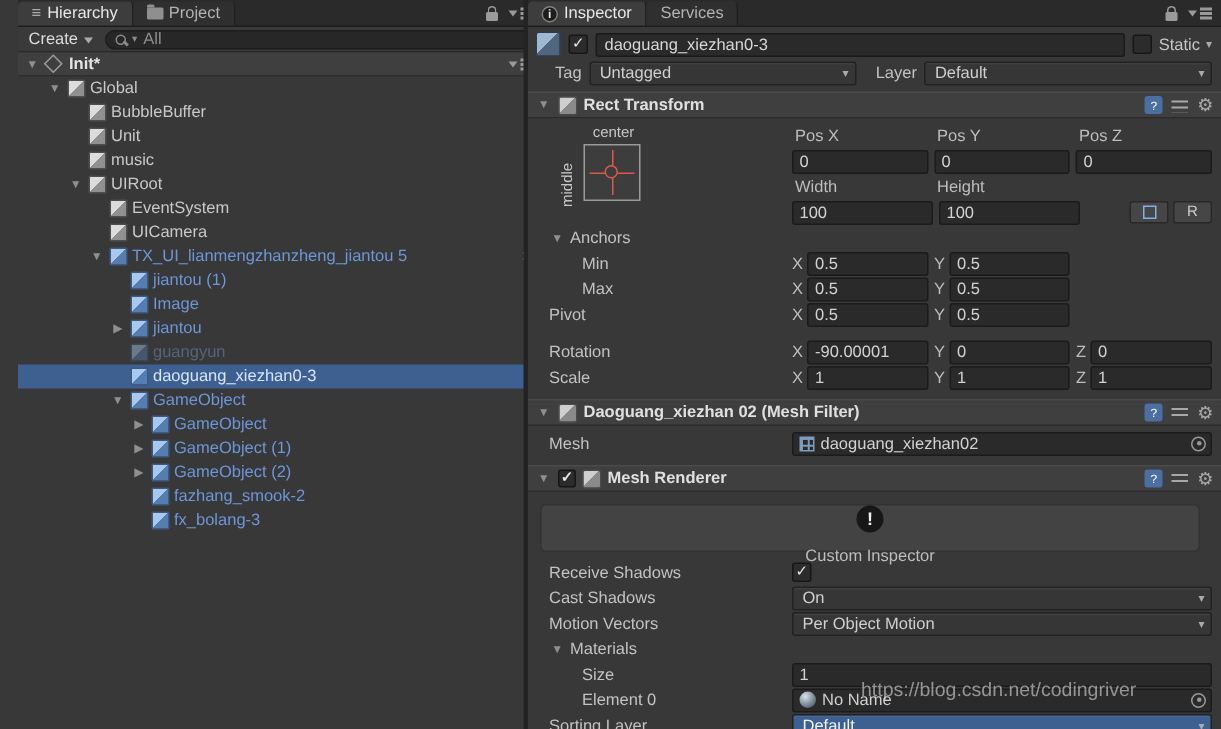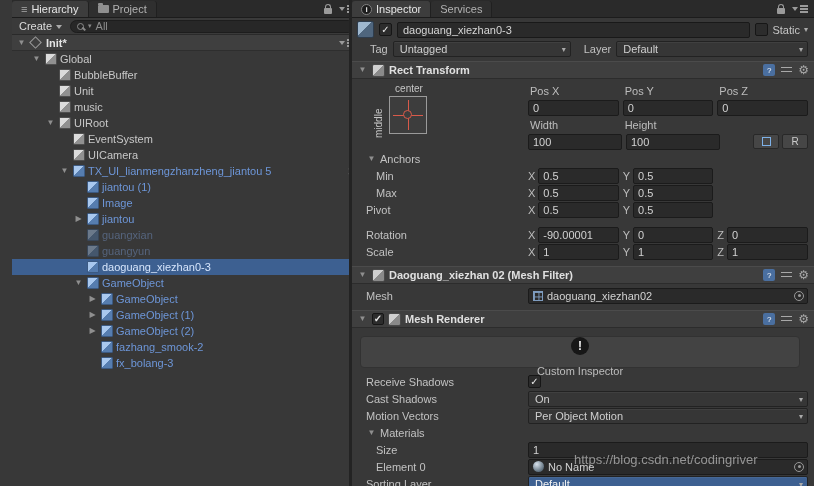--- a/index.html
+++ b/index.html
@@ -74,21 +74,21 @@
   .hdr-icons{margin-left:auto;display:flex;align-items:center;gap:6px;font-weight:normal;}
   .icon-book{width:12px;height:12px;background:#4a6fa0;border-radius:2px;color:#fff;font-size:8px;display:flex;align-items:center;justify-content:center;flex:0 0 auto;}
   .icon-book::before{content:"?";}
   .icon-preset{width:11px;height:9px;flex:0 0 auto;background:linear-gradient(#a8a8a8 1.5px,transparent 1.5px);background-size:11px 4px;background-position:0 1px;background-repeat:repeat-y;}
   .icon-gear{flex:0 0 auto;}
   .icon-gear::before{content:"⚙";font-size:12px;color:#a8a8a8;line-height:1;}
 
   .comp-body{padding:3px 6px 6px 0;position:relative;}
   .crow{display:flex;align-items:center;height:17px;}
   .clabel{flex:0 0 176px;padding-left:14px;color:#c2c2c2;display:flex;align-items:center;gap:3px;overflow:hidden;white-space:nowrap;}
-  .clabel.ind{padding-left:24px;align-items:flex-end;}
+  .clabel.ind{padding-left:36px;align-items:flex-end;}
   .cols{flex:1;display:flex;gap:4px;min-width:0;align-items:center;}
   .hl{flex:1;color:#bdbdbd;padding-left:2px;}
   .fcol{flex:1;display:flex;align-items:center;gap:3px;min-width:0;}
   .axis{flex:0 0 auto;color:#bdbdbd;}
   .field{flex:1;height:16px;background:#2a2a2a;border:1px solid #1b1b1b;border-radius:2px;display:flex;align-items:center;padding:0 4px;color:#d2d2d2;min-width:0;white-space:nowrap;overflow:hidden;}
   .btns{justify-content:flex-end;gap:3px;}
   .btn{height:15px;background:#464646;border:1px solid #282828;border-radius:2px;display:flex;align-items:center;justify-content:center;color:#ccc;flex:0 0 auto;}
   .btn-blue{width:26px;}
   .btn-blue i{display:block;width:9px;height:9px;border:1px solid #7db1e8;}
   .btn-r{width:26px;font-size:10px;}
@@ -206,25 +206,20 @@
         <span class="tlabel prefab">Image</span>
       </div>
       <div class="trow" style="padding-left: 61px;">
         <span class="fold">▶</span>
         <span class="cube cube-blue"></span>
         <span class="tlabel prefab">jiantou</span>
       </div>
       <div class="trow" style="padding-left: 61px;">
         <span class="fold"></span>
         <span class="cube cube-blue dim"></span>
-        <span class="tlabel prefab-disabled">guangxian</span>
-      </div>
-      <div class="trow" style="padding-left: 61px;">
-        <span class="fold"></span>
-        <span class="cube cube-blue dim"></span>
         <span class="tlabel prefab-disabled">guangyun</span>
       </div>
       <div class="trow selected" style="padding-left: 61px;">
         <span class="fold"></span>
         <span class="cube cube-blue"></span>
         <span class="tlabel prefab">daoguang_xiezhan0-3</span>
       </div>
       <div class="trow" style="padding-left: 61px;">
         <span class="fold">▼</span>
         <span class="cube cube-blue"></span>

